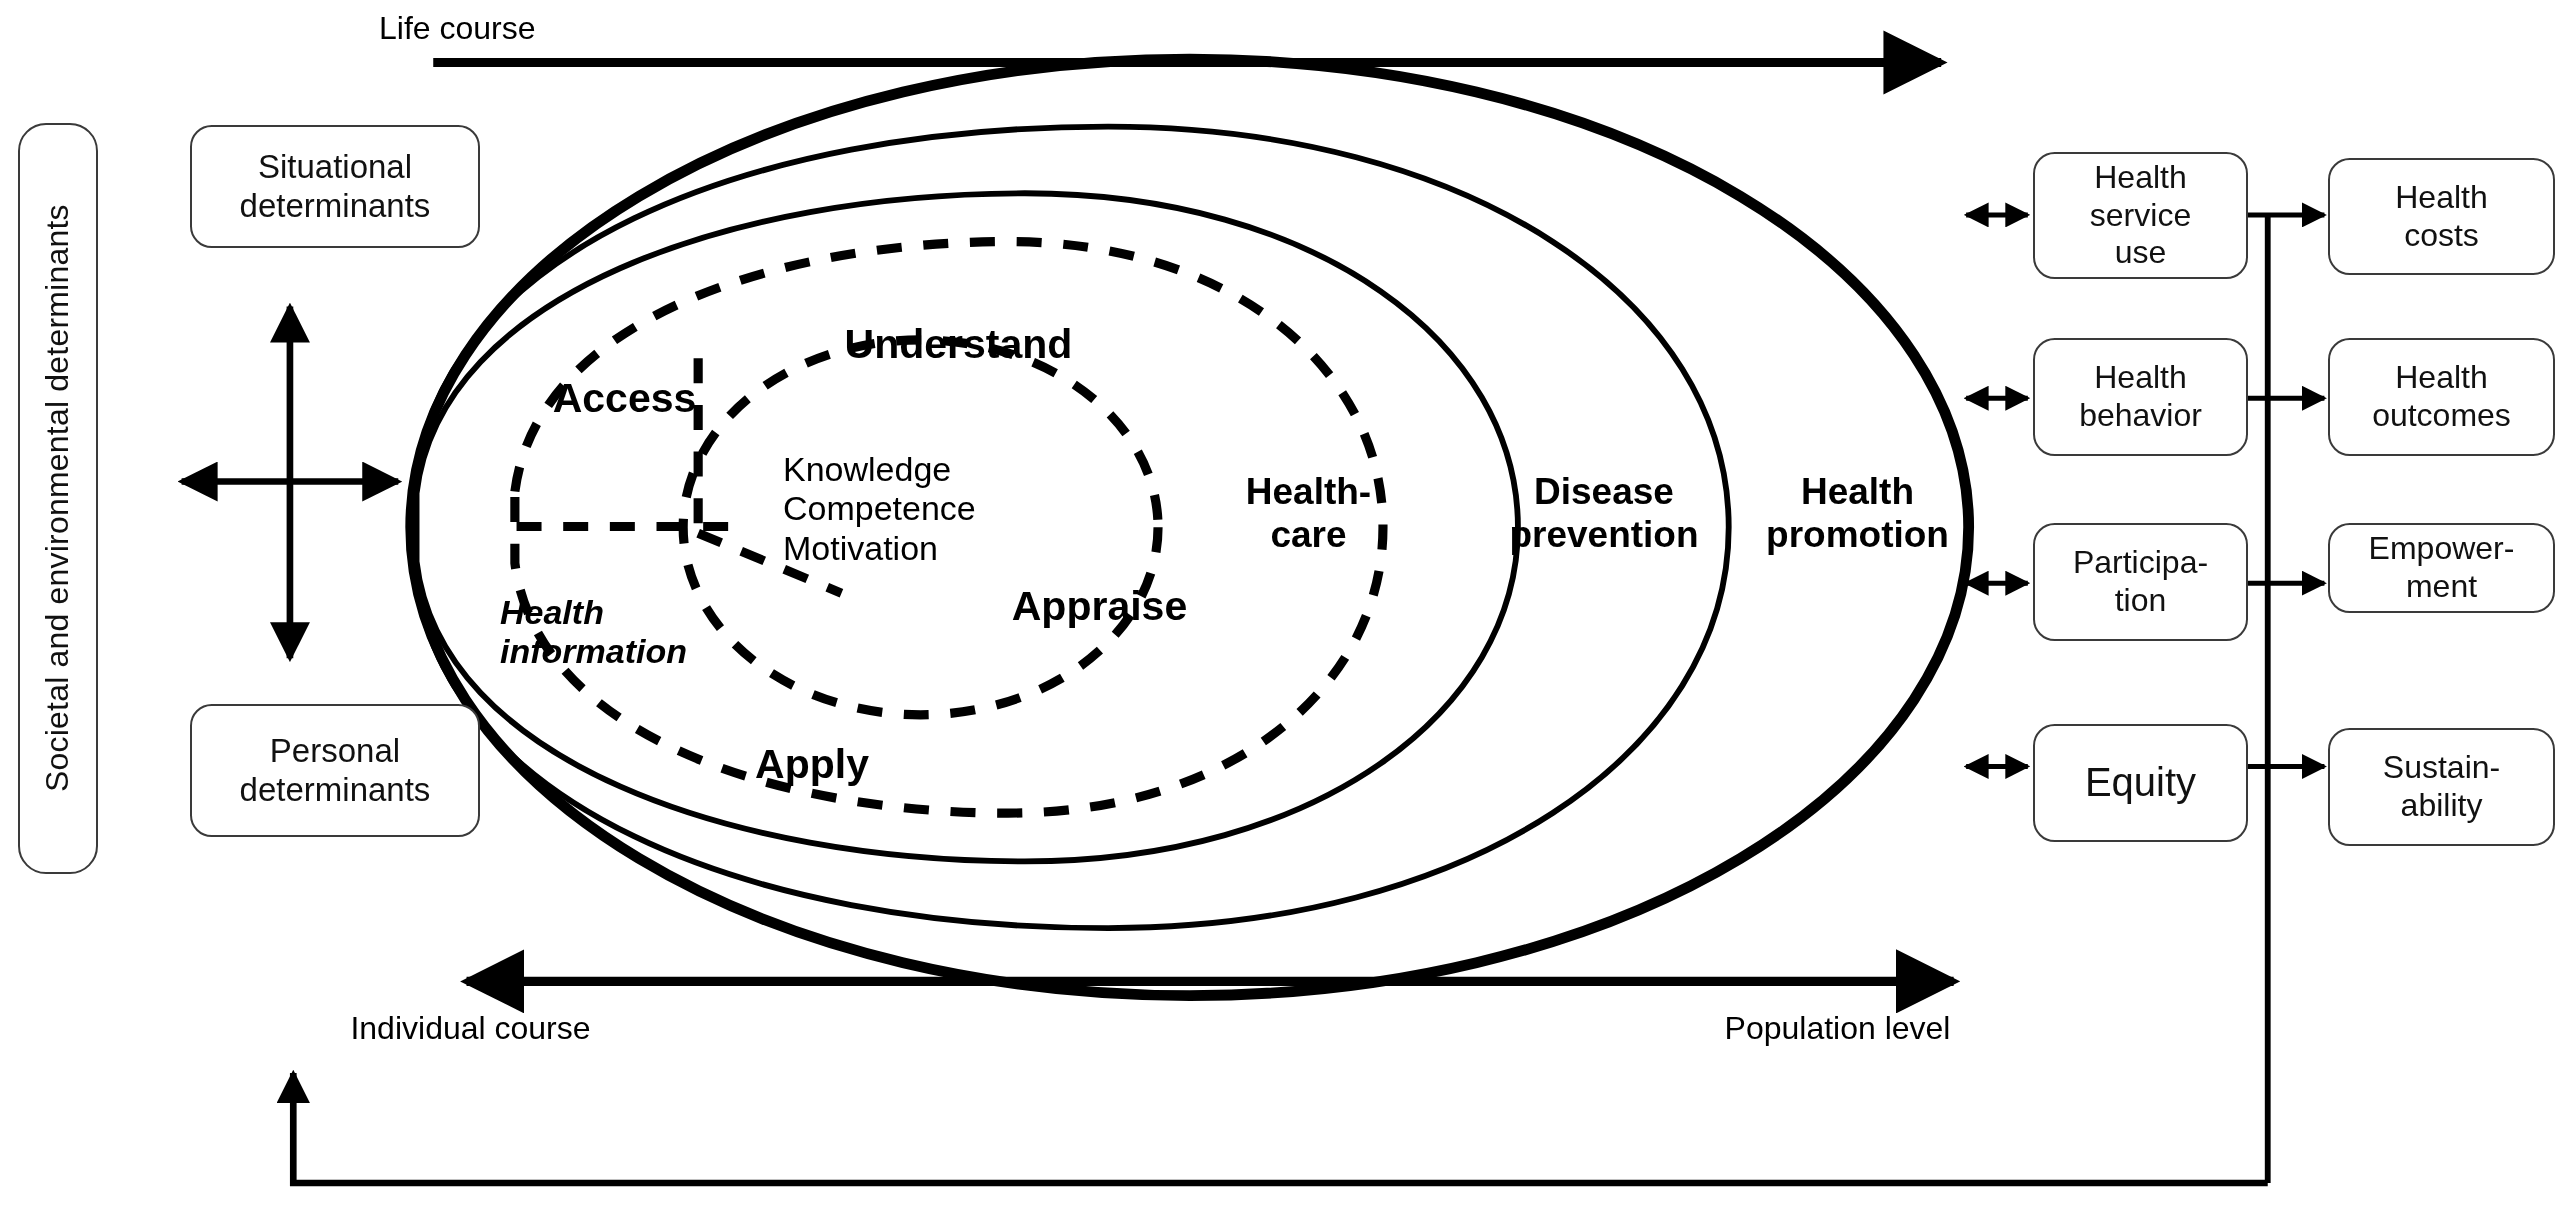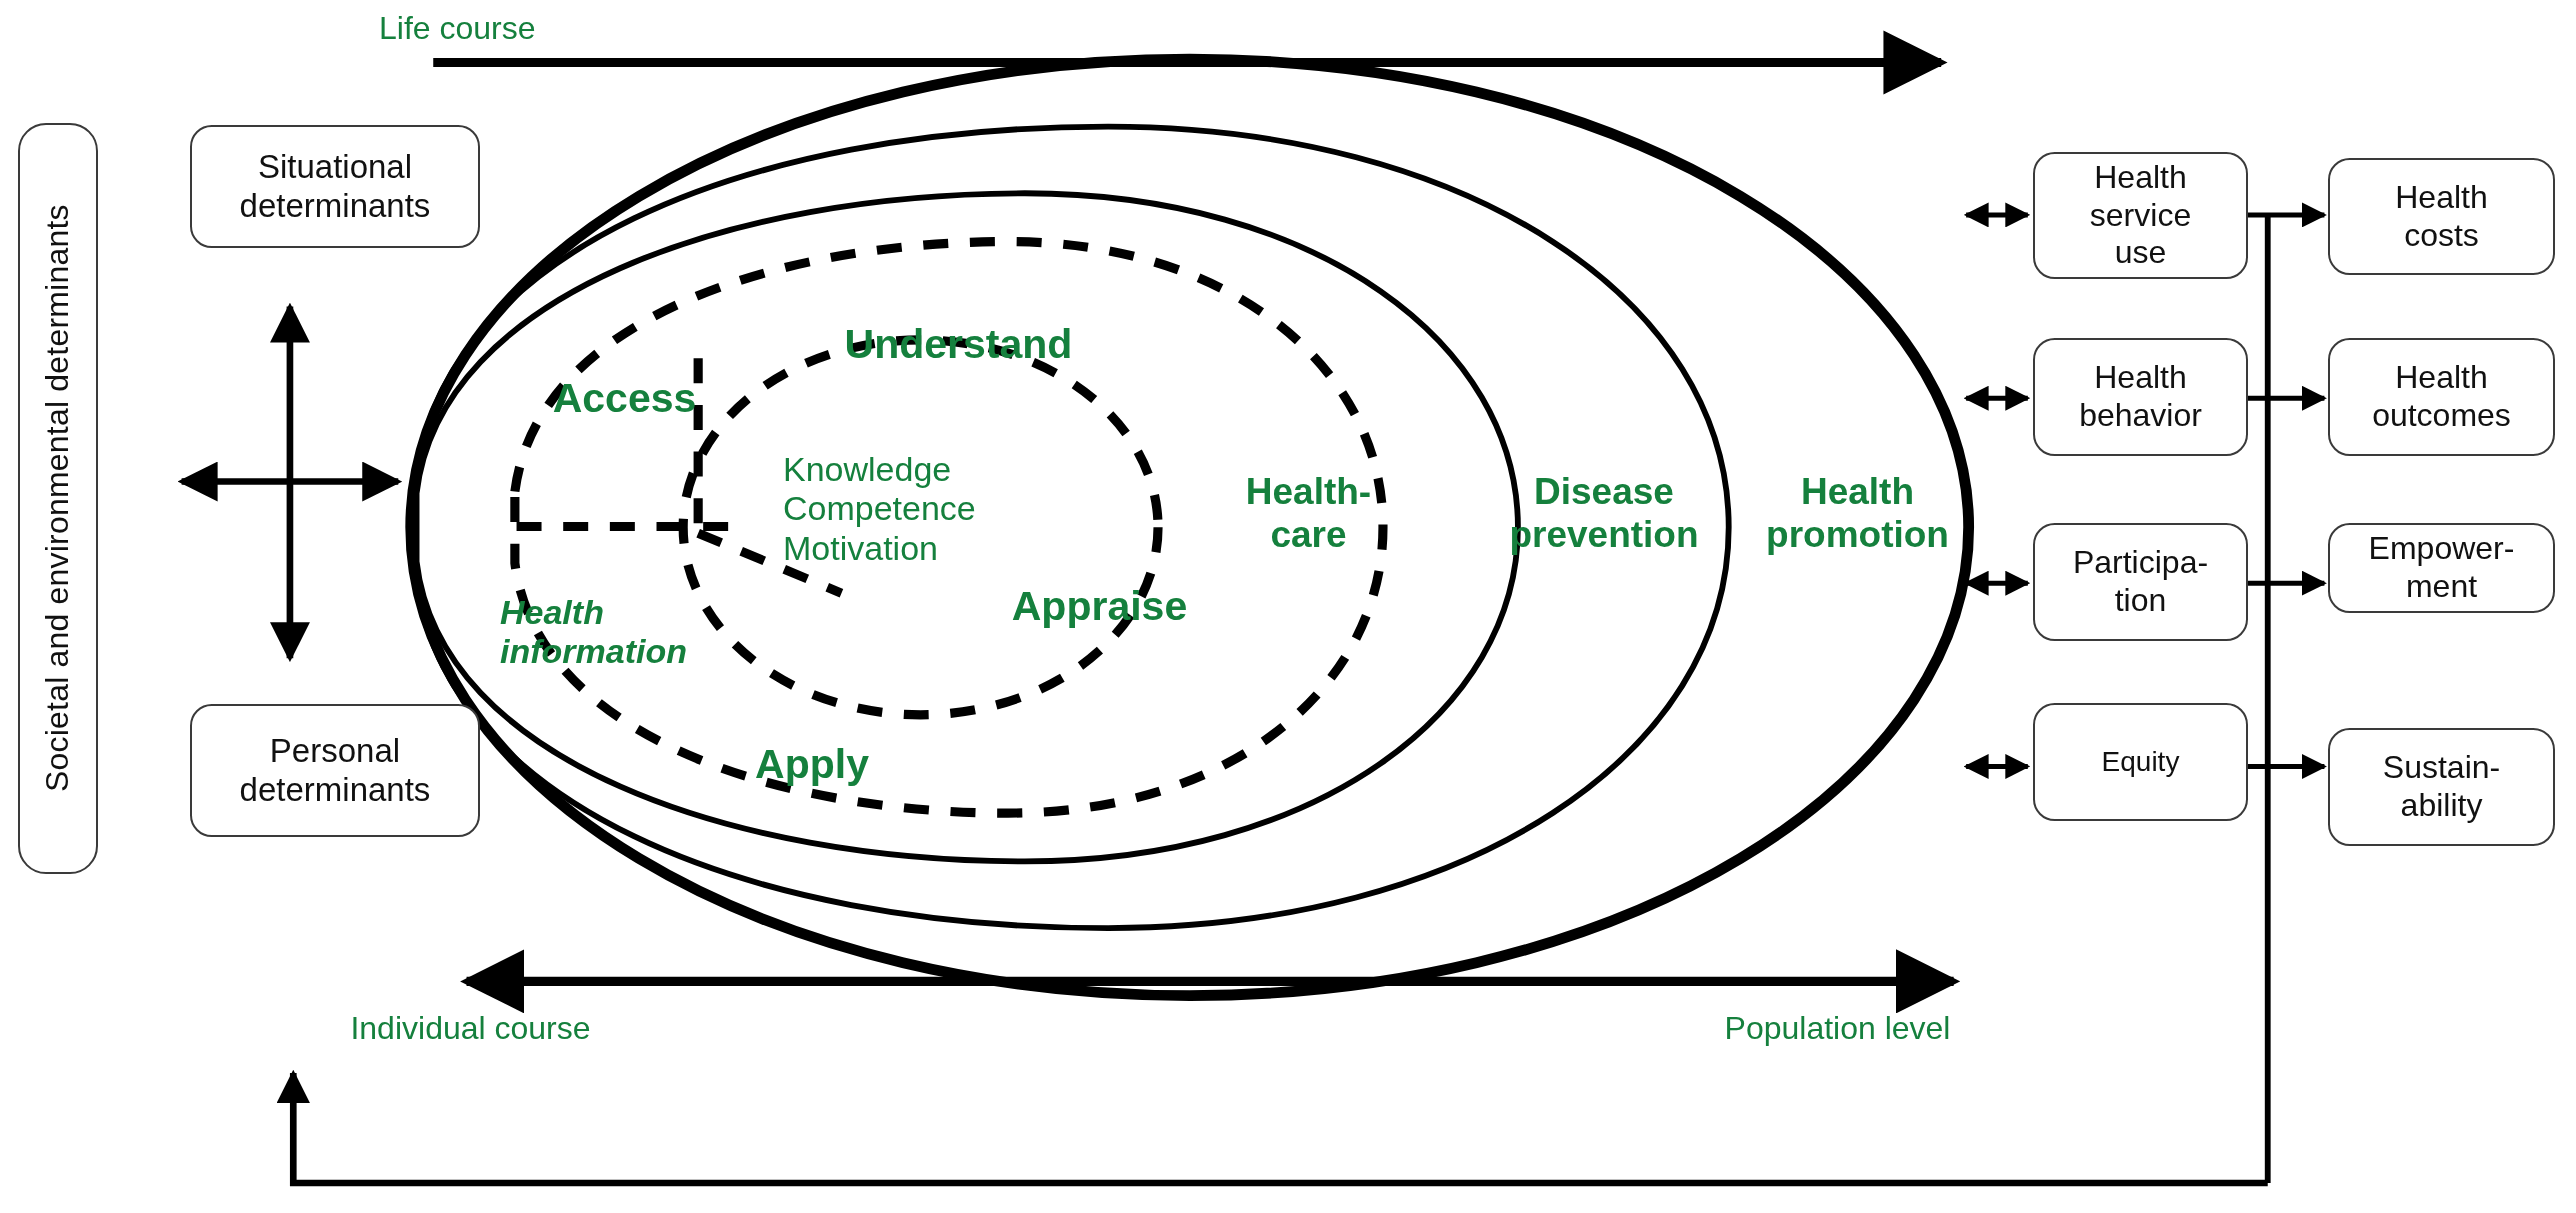--- a/index.html
+++ b/index.html
@@ -46,21 +46,21 @@
   .rbox.vertical {
     writing-mode: vertical-rl;
     transform: rotate(180deg);
     border-radius: 28px;
     font-size: 32px;
     letter-spacing: 0.2px;
   }
   
   .lbl {
     position: absolute;
-    color: #15803d;
+    color: #000000;
     line-height: 1.16;
     text-align: center;
     white-space: pre-line;
     pointer-events: none;
   }
   .lbl.bold   { font-weight: bold; }
   .lbl.bolditalic { font-weight: bold; font-style: italic; }
   .lbl.axis   { font-size: 32px; }
   .lbl.ring   { font-size: 37px; }
   .lbl.core   { font-size: 34px; text-align: left; }
@@ -170,21 +170,21 @@
   <div class="lbl ring bold" style="left:1716px; top:471px; width:283px;">Health
 promotion</div>
 
   <div class="rbox" style="left:2033px; top:152px; width:215px; height:127px; font-size:32px;">Health
 service
 use</div>
   <div class="rbox" style="left:2033px; top:338px; width:215px; height:118px; font-size:32px;">Health
 behavior</div>
   <div class="rbox" style="left:2033px; top:523px; width:215px; height:118px; font-size:32px;">Participa-
 tion</div>
-  <div class="rbox" style="left:2033px; top:703px; width:215px; height:118px; font-size:28px;">Equity</div>
+  <div class="rbox" style="left:2033px; top:724px; width:215px; height:118px; font-size:40px;">Equity</div>
 
   <div class="rbox" style="left:2328px; top:158px; width:227px; height:117px; font-size:32px;">Health
 costs</div>
   <div class="rbox" style="left:2328px; top:338px; width:227px; height:118px; font-size:32px;">Health
 outcomes</div>
   <div class="rbox" style="left:2328px; top:523px; width:227px; height:90px; font-size:32px;">Empower-
 ment</div>
   <div class="rbox" style="left:2328px; top:708px; width:227px; height:118px; font-size:32px;margin-top:20px;">Sustain-
 ability</div>
 

